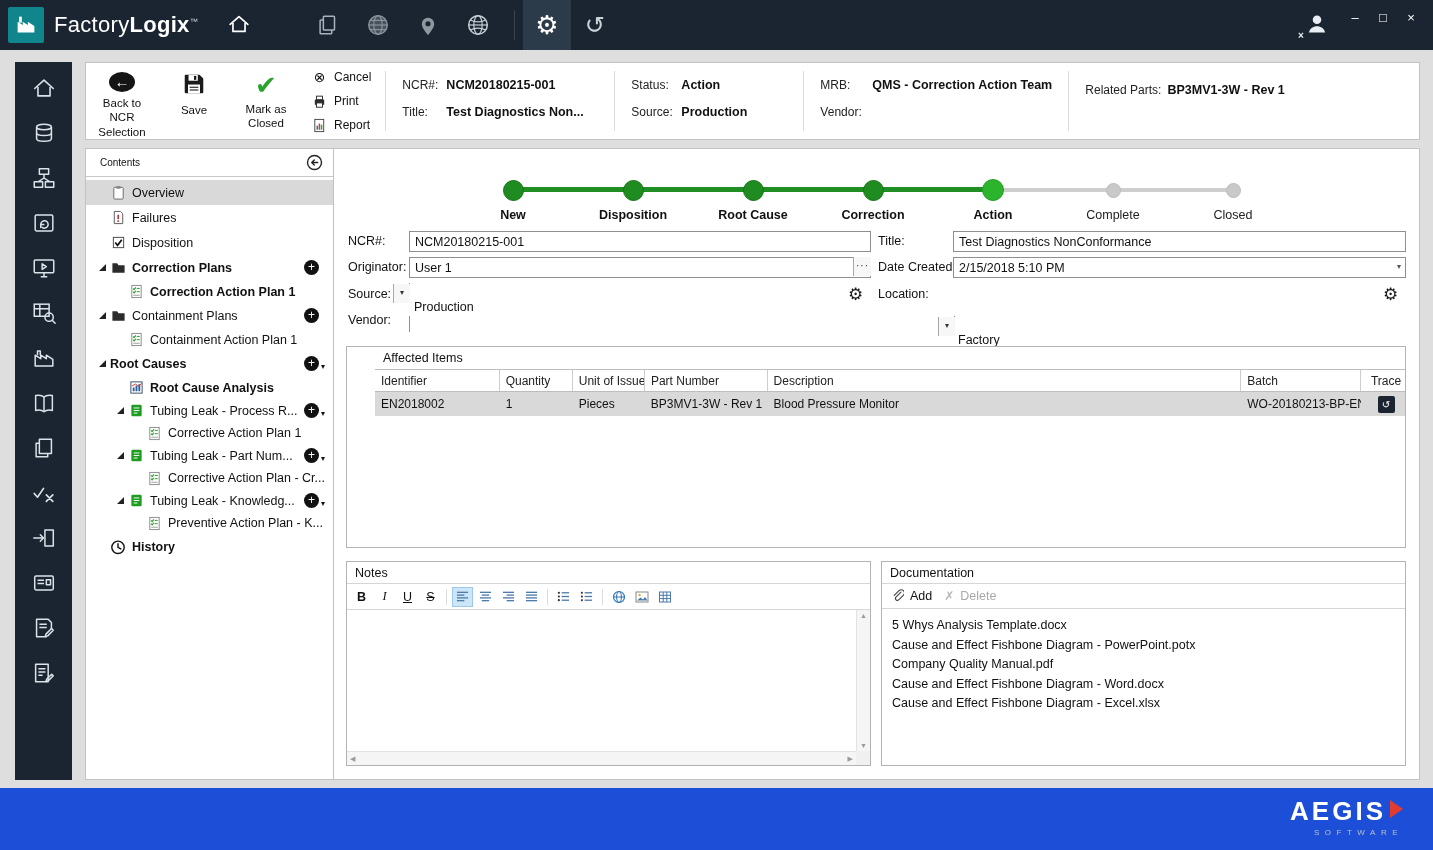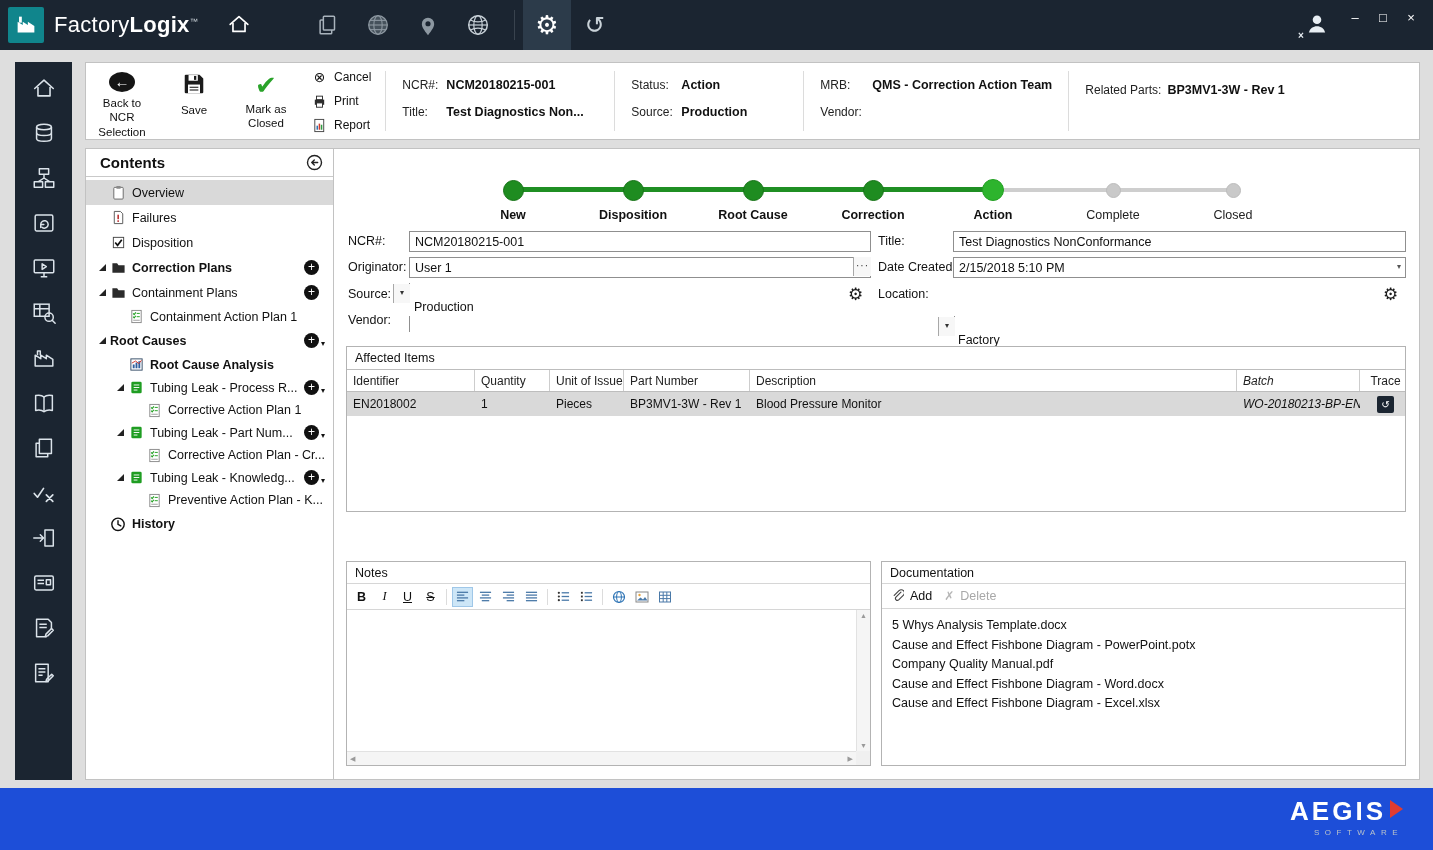--- a/index.html
+++ b/index.html
@@ -51,21 +51,21 @@
   .info-row .val { font-weight:bold; font-size:12.5px; margin-left:6px; }
   .g-ncr { width:228px; } .g-ncr .lab { width:38px; }
   .g-status { width:188px; } .g-status .lab { width:44px; }
   .g-mrb { width:264px; } .g-mrb .lab { width:46px; }
   .g-parts { flex:1; padding-top:20px; }
   
   .content { position:absolute; left:85px; top:148px; width:1335px; height:632px; background:#fff; border:1px solid #c2c2c2; display:flex; }
   
   .contents-panel { width:248px; border-right:1px solid #c2c2c2; display:flex; flex-direction:column; }
   .cp-header { height:28px; border-bottom:1px solid #c9c9c9; display:flex; align-items:center; padding:0 10px 0 14px; }
-  .cp-title { font-size:15px; color:#111;font-weight:bold; }
+  .cp-title { font-size:10px; color:#111; }
   .cp-collapse { margin-left:auto; display:flex; }
   .tree { padding-top:3px; }
   .trow { display:flex; align-items:center; cursor:default; }
   .lvl0 { height:25px; padding-left:8px; }
   .lvl1 { height:23px; padding-left:26px; }
   .lvl2 { height:22px; padding-left:44px; }
   .trow.selected { background:#d9d9d9; }
   .trow.bold .tlabel { font-weight:bold; }
   .caret { width:16px; display:inline-flex; justify-content:center; align-items:center; }
   .ticon { width:16px; height:16px; margin-right:6px; display:inline-flex; align-items:center; justify-content:center; }
@@ -104,21 +104,21 @@
   
   .group { position:absolute; border:1px solid #b3b3b3; background:#fff; }
   .group-title { height:22px; line-height:22px; padding-left:8px; font-size:12.5px; color:#111; }
   .gt-line { border-bottom:1px solid #d6d6d6; }
   
   .tbl-header { display:flex; height:23px; border-top:1px solid #bdbdbd; border-bottom:1px solid #bdbdbd; }
   .tbl-header .hc { font-size:12px; color:#222; line-height:22px; padding-left:6px; border-right:1px solid #cdcdcd; white-space:nowrap; overflow:hidden; }
   .tbl-header .hc:last-child { border-right:none; }
   .tbl-row { display:flex; height:24px; background:#d9d9d9; align-items:center; }
   .tbl-row .dc { font-size:12px; color:#111; padding-left:6px; white-space:nowrap; overflow:hidden; }
-  .c0{width:128px;} .c1{width:75px;} .c2{width:74px;} .c3{width:126px;} .c4{width:487px;} .c5{width:123px;font-style:italic;} .c6{width:45px; display:flex; justify-content:center; padding-left:0;}
+  .c0{width:128px;} .c1{width:75px;} .c2{width:74px;} .c3{width:126px;} .c4{width:487px;} .c5{width:123px;} .c6{width:45px; display:flex; justify-content:center; padding-left:0;}
   .trace-btn { width:17px; height:17px; background:#1b2531; border-radius:2px; color:#fff; font-size:10px; line-height:17px; text-align:center; }
   
   .rt-toolbar { height:26px; border-bottom:1px solid #d6d6d6; display:flex; align-items:center; padding:0 4px; gap:2px; }
   .rt-btn { width:21px; height:20px; display:flex; align-items:center; justify-content:center; font-size:12.5px; color:#111; border:1px solid transparent; }
   .rt-btn.b { font-weight:bold; }
   .rt-btn.i { font-style:italic; font-family:"Liberation Serif",serif; }
   .rt-btn.u { text-decoration:underline; }
   .rt-btn.s { text-decoration:line-through; }
   .rt-btn.active { background:#cde6f7; border:1px solid #9fc7e8; }
   .rt-sep { width:1px; height:16px; background:#dcdcdc; margin:0 3px; }
@@ -451,20 +451,34 @@
           </span>
         <span class="ticon">
             <svg width="15" height="15" viewBox="0 0 16 16">
               <path d="M1.5 3.5h5l1.5 2h6.5v8h-13z" fill="#2b2b2b"></path>
             </svg>
           </span>
         <span class="tlabel">Correction Plans</span>
         <span class="tadd"><span>+</span></span>
       </div>
 
+      <div class="trow lvl1 bold">
+        <span class="caret"></span>
+        <span class="ticon">
+            <svg width="15" height="15" viewBox="0 0 16 16">
+              <rect x="3" y="1.5" width="10" height="13" fill="#fff" stroke="#888"></rect>
+              <path d="M4.5 4.7l1 1.2 1.8-2.2" stroke="#1e9e1e" stroke-width="1.2" fill="none"></path>
+              <line x1="8.2" y1="4.7" x2="11.5" y2="4.7" stroke="#1e9e1e"></line>
+              <path d="M4.5 8.2l1 1.2 1.8-2.2" stroke="#1e9e1e" stroke-width="1.2" fill="none"></path>
+              <line x1="8.2" y1="8.2" x2="11.5" y2="8.2" stroke="#1e9e1e"></line>
+              <line x1="4.5" y1="12" x2="11.5" y2="12" stroke="#9c9c9c"></line>
+            </svg>
+          </span>
+        <span class="tlabel">Correction Action Plan 1</span>
+      </div>
 
       <div class="trow lvl0">
         <span class="caret">
             <svg width="9" height="9" viewBox="0 0 9 9">
               <path d="M8 1v7H1z" fill="#222"></path>
             </svg>
           </span>
         <span class="ticon">
             <svg width="15" height="15" viewBox="0 0 16 16">
               <path d="M1.5 3.5h5l1.5 2h6.5v8h-13z" fill="#2b2b2b"></path>
@@ -714,21 +728,21 @@
     </span>
     <span class="gear-btn" style="left:1049px; top:135px;">⚙</span>
 
     <span class="flabel" style="left:14px; top:161px;">Vendor:</span>
     <span class="fwrap combo" style="left:75px; top:161px; width:462px;">
       <span class="combo-text"></span>
       <span class="combo-btn">▾</span>
     </span>
 
     
-    <div class="group" style="left:12px; top:197px; width:1060px; height:166px;">
+    <div class="group" style="left:12px; top:197px; width:1060px; height:202px;padding-left:28px;">
       <div class="group-title">Affected Items</div>
       <div class="tbl-header">
         <span class="hc c0">Identifier</span>
         <span class="hc c1">Quantity</span>
         <span class="hc c2">Unit of Issue</span>
         <span class="hc c3">Part Number</span>
         <span class="hc c4">Description</span>
         <span class="hc c5">Batch</span>
         <span class="hc c6">Trace</span>
       </div>

